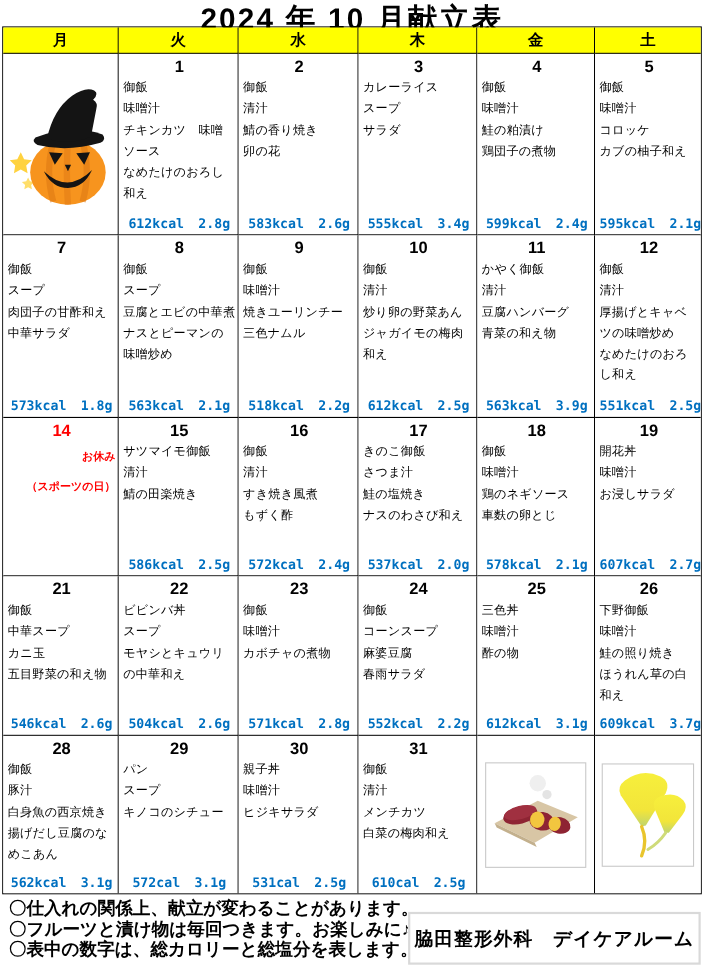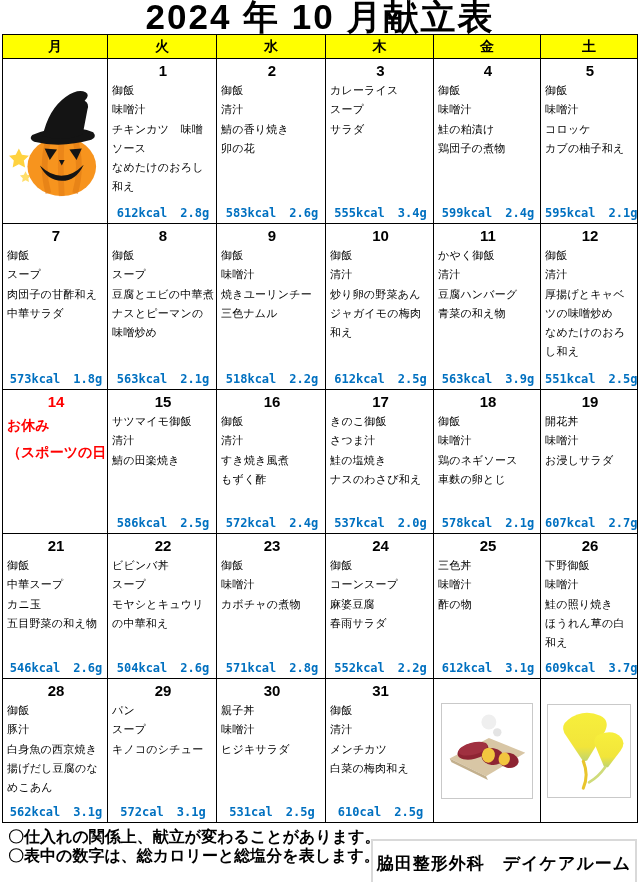--- a/index.html
+++ b/index.html
@@ -1,22 +1,22 @@
 <!DOCTYPE html>
 <html><head>
 <meta charset="utf-8">
 <style>
   html,body{margin:0;padding:0;}
   body{
     width:640px;height:882px;background:#fff;position:relative;
     font-family:"Liberation Sans",sans-serif;color:#000;overflow:hidden;
   }
   .title{
-    text-align:center;font-weight:900;font-size:35px;letter-spacing:2px;
-    height:34px;line-height:34px;
+    text-align:center;font-weight:900;font-size:27px;letter-spacing:2px;
+    height:24px;line-height:34px;
   }
   .calendar{margin:0 2px;width:634px;border:1px solid #000;box-sizing:content-box;}
   .row{display:grid;grid-template-columns:105px 109px 109px 108px 107px 96px;}
   .hrow{height:24px;}
   .hcell{
     background:var(--header-bg,#ffff00);
     border-right:1px solid #000;border-bottom:1px solid #000;
     text-align:center;font-weight:bold;font-size:14px;line-height:23px;
     box-sizing:border-box;
   }
@@ -32,21 +32,21 @@
   .item{font-size:11px;line-height:19.3px;word-break:break-all;letter-spacing:.2px;}
   .calline{
     margin-top:auto;text-align:center;font-weight:bold;font-size:12px;
     color:var(--cal-color,#0070c0);
     font-family:"DejaVu Sans Mono","Liberation Mono",monospace;white-space:nowrap;
   }
   .calline .salt{margin-left:13px;}
   .holiday{color:var(--holiday-color,#ff0000);}
   .holiday .day{color:var(--holiday-color,#ff0000);}
   .holiday-line{
-    text-align:left;font-weight:bold;font-size:14px;line-height:27px;word-break:keep-all;
+    text-align:right;font-weight:bold;font-size:10px;line-height:27px;word-break:keep-all;
     white-space:nowrap;
   }
   .holiday-line:first-of-type{margin-top:22px;}
   .img-cell{align-items:center;justify-content:center;display:flex;padding:2px;}
   .img-cell.bottomalign{align-items:flex-end;padding-bottom:6px;}
   .frame{border:1px solid #c9c9c9;background:#fff;padding:3px;display:flex;align-items:center;justify-content:center;}
   .bottom-area{position:relative;height:60px;}
   .notes{margin:5px 0 0 8px;font-size:16px;font-weight:600;line-height:18.5px;}
   .clinic-box{
     position:absolute;right:3px;bottom:1px;width:262px;height:44px;
@@ -333,18 +333,19 @@
             </svg>
           </div>
         </div>
       </div>
     </div>
 </div>
 
 <div class="bottom-area">
   <div class="notes" id="notes">
       <div>〇仕入れの関係上、献立が変わることがあります。</div>
+      <div>〇フルーツと漬け物は毎回つきます。お楽しみに♪</div>
       <div>〇表中の数字は、総カロリーと総塩分を表します。</div>
     </div>
   <div class="clinic-box">
     <span>脇田整形外科　デイケアルーム</span>
   </div>
 </div>
 
 </body></html>

